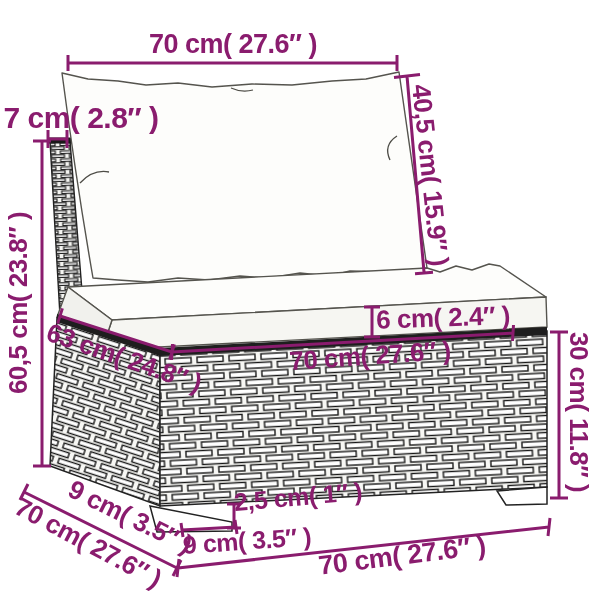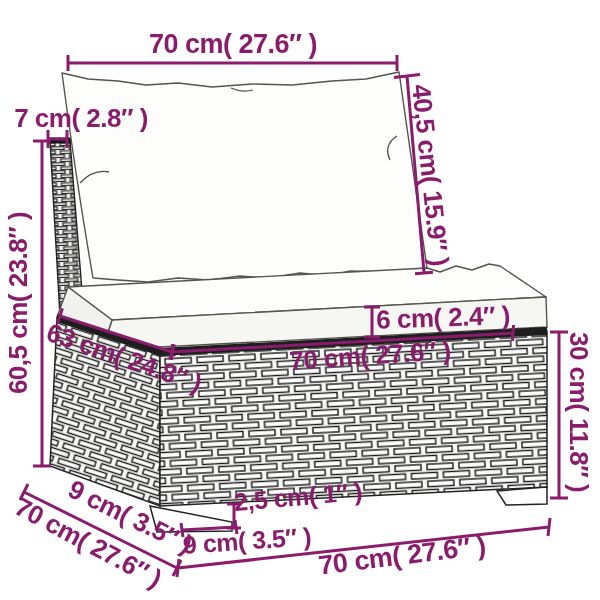--- a/index.html
+++ b/index.html
@@ -97,21 +97,21 @@
       <path d="M182,530 L236,527 M181,523 L183,537 M235,520 L237,534"></path>
 
       <path d="M234,504 V528 M227,504 H241 M227,528 H241"></path>
 
       <path d="M178,568 L549,527 M179,559 L177,577 M550,518 L548,536"></path>
     </g>
   </svg>
 
   <div class="dim" style="left:233px;top:44px;font-size:27px;">70 cm( 27.6″ )</div>
 
-  <div class="dim" style="left:81px;top:118px;font-size:26px;">7 cm( 2.8″ )</div>
+  <div class="dim" style="left:81px;top:118px;font-size:30px;">7 cm( 2.8″ )</div>
 
   <div class="dim" style="left:430px;top:175px;font-size:26px;--rot:84deg;">40,5 cm( 15.9″ )</div>
 
   <div class="dim" style="left:18px;top:303px;font-size:26px;--rot:-90deg;">60,5 cm( 23.8″ )</div>
 
   <div class="dim" style="left:443px;top:318px;font-size:26px;--rot:-2deg;">6 cm( 2.4″ )</div>
 
   <div class="dim" style="left:124px;top:358px;font-size:26px;--rot:19deg;">63 cm( 24.8″ )</div>
 
   <div class="dim" style="left:370px;top:356px;font-size:26px;--rot:-4deg;">70 cm( 27.6″ )</div>

